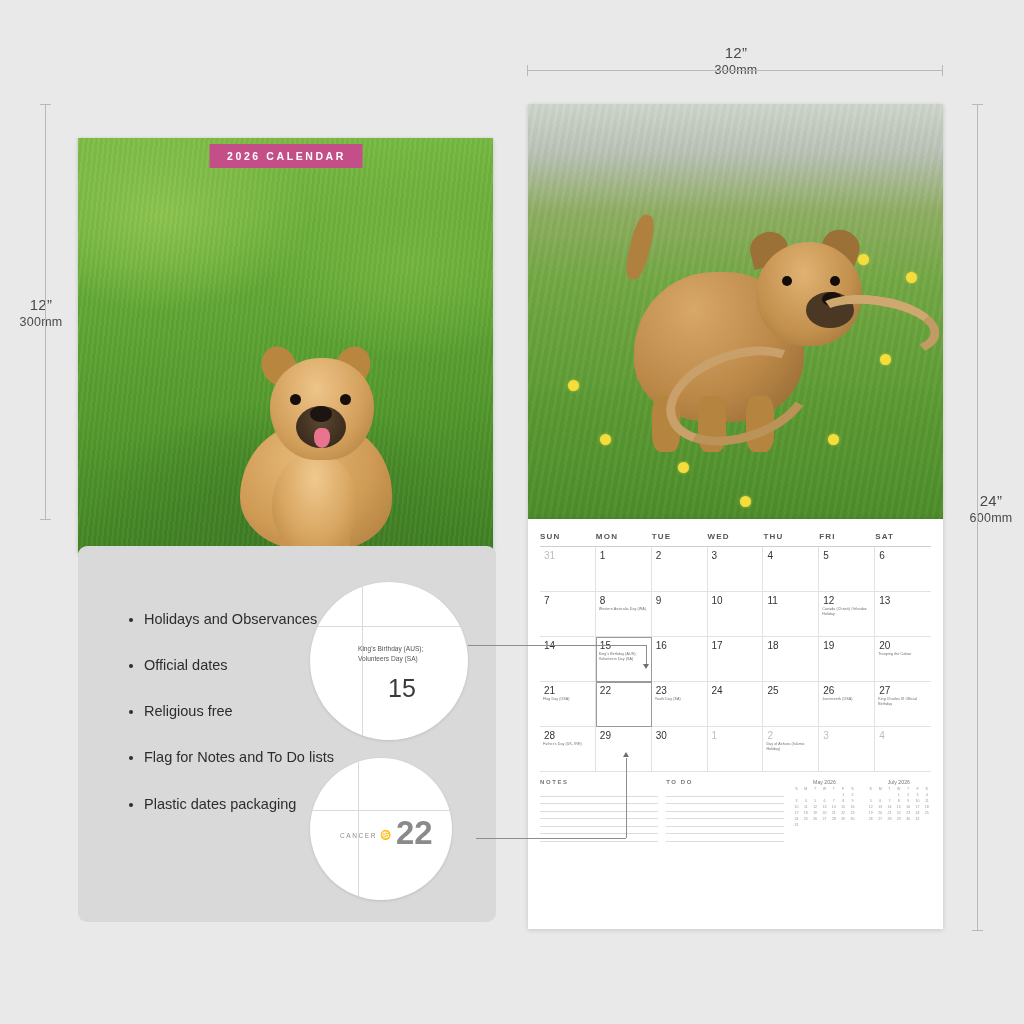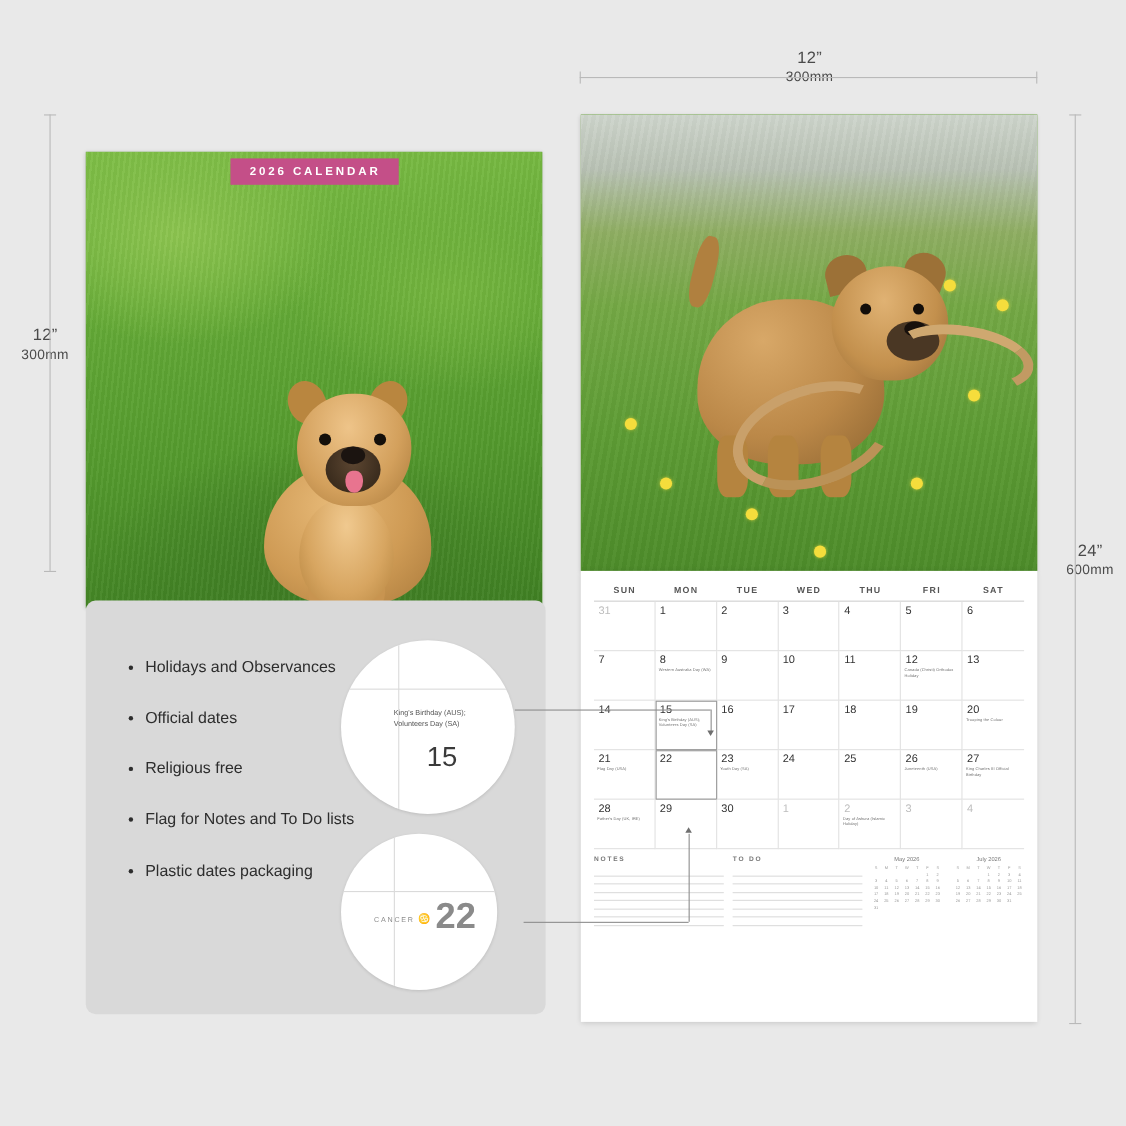--- a/index.html
+++ b/index.html
@@ -118,21 +118,21 @@
   .rope.r2 { left:186px; top:96px; width:130px; height:60px; border-color:#cfa870 #c29a63 transparent transparent; transform:rotate(8deg);}
 
   
   .calendar {
     position:absolute; left:528px; top:519px; width:415px; height:410px;
     background:#fff; box-shadow:0 1px 5px rgba(0,0,0,.15);
     padding:10px 12px 8px 12px;
   }
   .cal-title { text-align:center; font-size:20px; letter-spacing:1.6px; color:#1f1f1f; font-weight:bold; margin:8px 0 10px; }
   .dow { display:grid; grid-template-columns:repeat(7,1fr); border-bottom:1px solid #cfcfcf; }
-  .dow div { font-size:8px; letter-spacing:1.2px; color:#555; text-align:center; padding:3px 0 5px; font-weight:bold;}
+  .dow div { font-size:8px; letter-spacing:1.2px; color:#555; text-align:left; padding:3px 0 5px; font-weight:bold;}
   .weeks { display:grid; grid-template-columns:repeat(7,1fr); }
   .cell { height:45px; border-bottom:1px solid #e2e2e2; border-right:1px solid #e2e2e2; position:relative; }
   .cell:nth-child(7n) { border-right:none; }
   .cell .num { position:absolute; left:4px; top:3px; font-size:10px; color:#333; }
   .cell.dim .num { color:#bdbdbd; }
   .cell .ev { position:absolute; left:3px; right:2px; top:15px; font-size:3.6px; line-height:1.35; color:#6d6d6d; letter-spacing:.1px;}
   .cell.hl { outline:1px solid #9a9a9a; outline-offset:-1px; }
   .cal-foot { display:grid; grid-template-columns:1.15fr 1.15fr 1.35fr; gap:8px; margin-top:7px;}
   .foot-h { font-size:6px; letter-spacing:1.6px; color:#777; font-weight:bold; margin-bottom:4px;}
   .lines div { height:7.5px; border-bottom:1px solid #dcdcdc; }
@@ -142,21 +142,21 @@
   .mini-g { display:grid; grid-template-columns:repeat(7,1fr); gap:1px;}
   .mini-g span { font-size:3.6px; color:#9a9a9a; text-align:center; line-height:5px;}
 
   
   .features {
     position:absolute; left:78px; top:546px; width:418px; height:376px;
     background:#d9d9d9; border-radius:9px;
   }
   .feat-list { position:absolute; left:34px; top:48px; width:215px; }
   .feat-list li { font-size:14.5px; line-height:1.32; color:#2d2d2d; margin-bottom:27px; }
-  .feat-list { padding-left:16px; margin:4px; }
+  .feat-list { padding-left:16px; margin:16px; }
 
   .bubble { position:absolute; border-radius:50%; background:#fff; overflow:hidden; box-shadow:0 1px 3px rgba(0,0,0,.12); }
   .bub1 { left:232px; top:36px; width:158px; height:158px; }
   .bub2 { left:232px; top:212px; width:142px; height:142px; }
   .bub-cross-v { position:absolute; top:0; bottom:0; width:1px; background:#dadada; }
   .bub-cross-h { position:absolute; left:0; right:0; height:1px; background:#dadada; }
   .bub1 .ev-text { position:absolute; left:48px; top:62px; width:96px; font-size:6.6px; line-height:1.5; color:#555;}
   .bub1 .num { position:absolute; left:78px; top:92px; font-size:25px; color:#3a3a3a; }
   .bub2 .astro { position:absolute; left:30px; top:72px; font-size:6.5px; letter-spacing:1.6px; color:#8d8d8d;}
   .bub2 .num { position:absolute; left:86px; top:56px; font-size:33px; color:#8a8a8a; font-weight:bold;}

